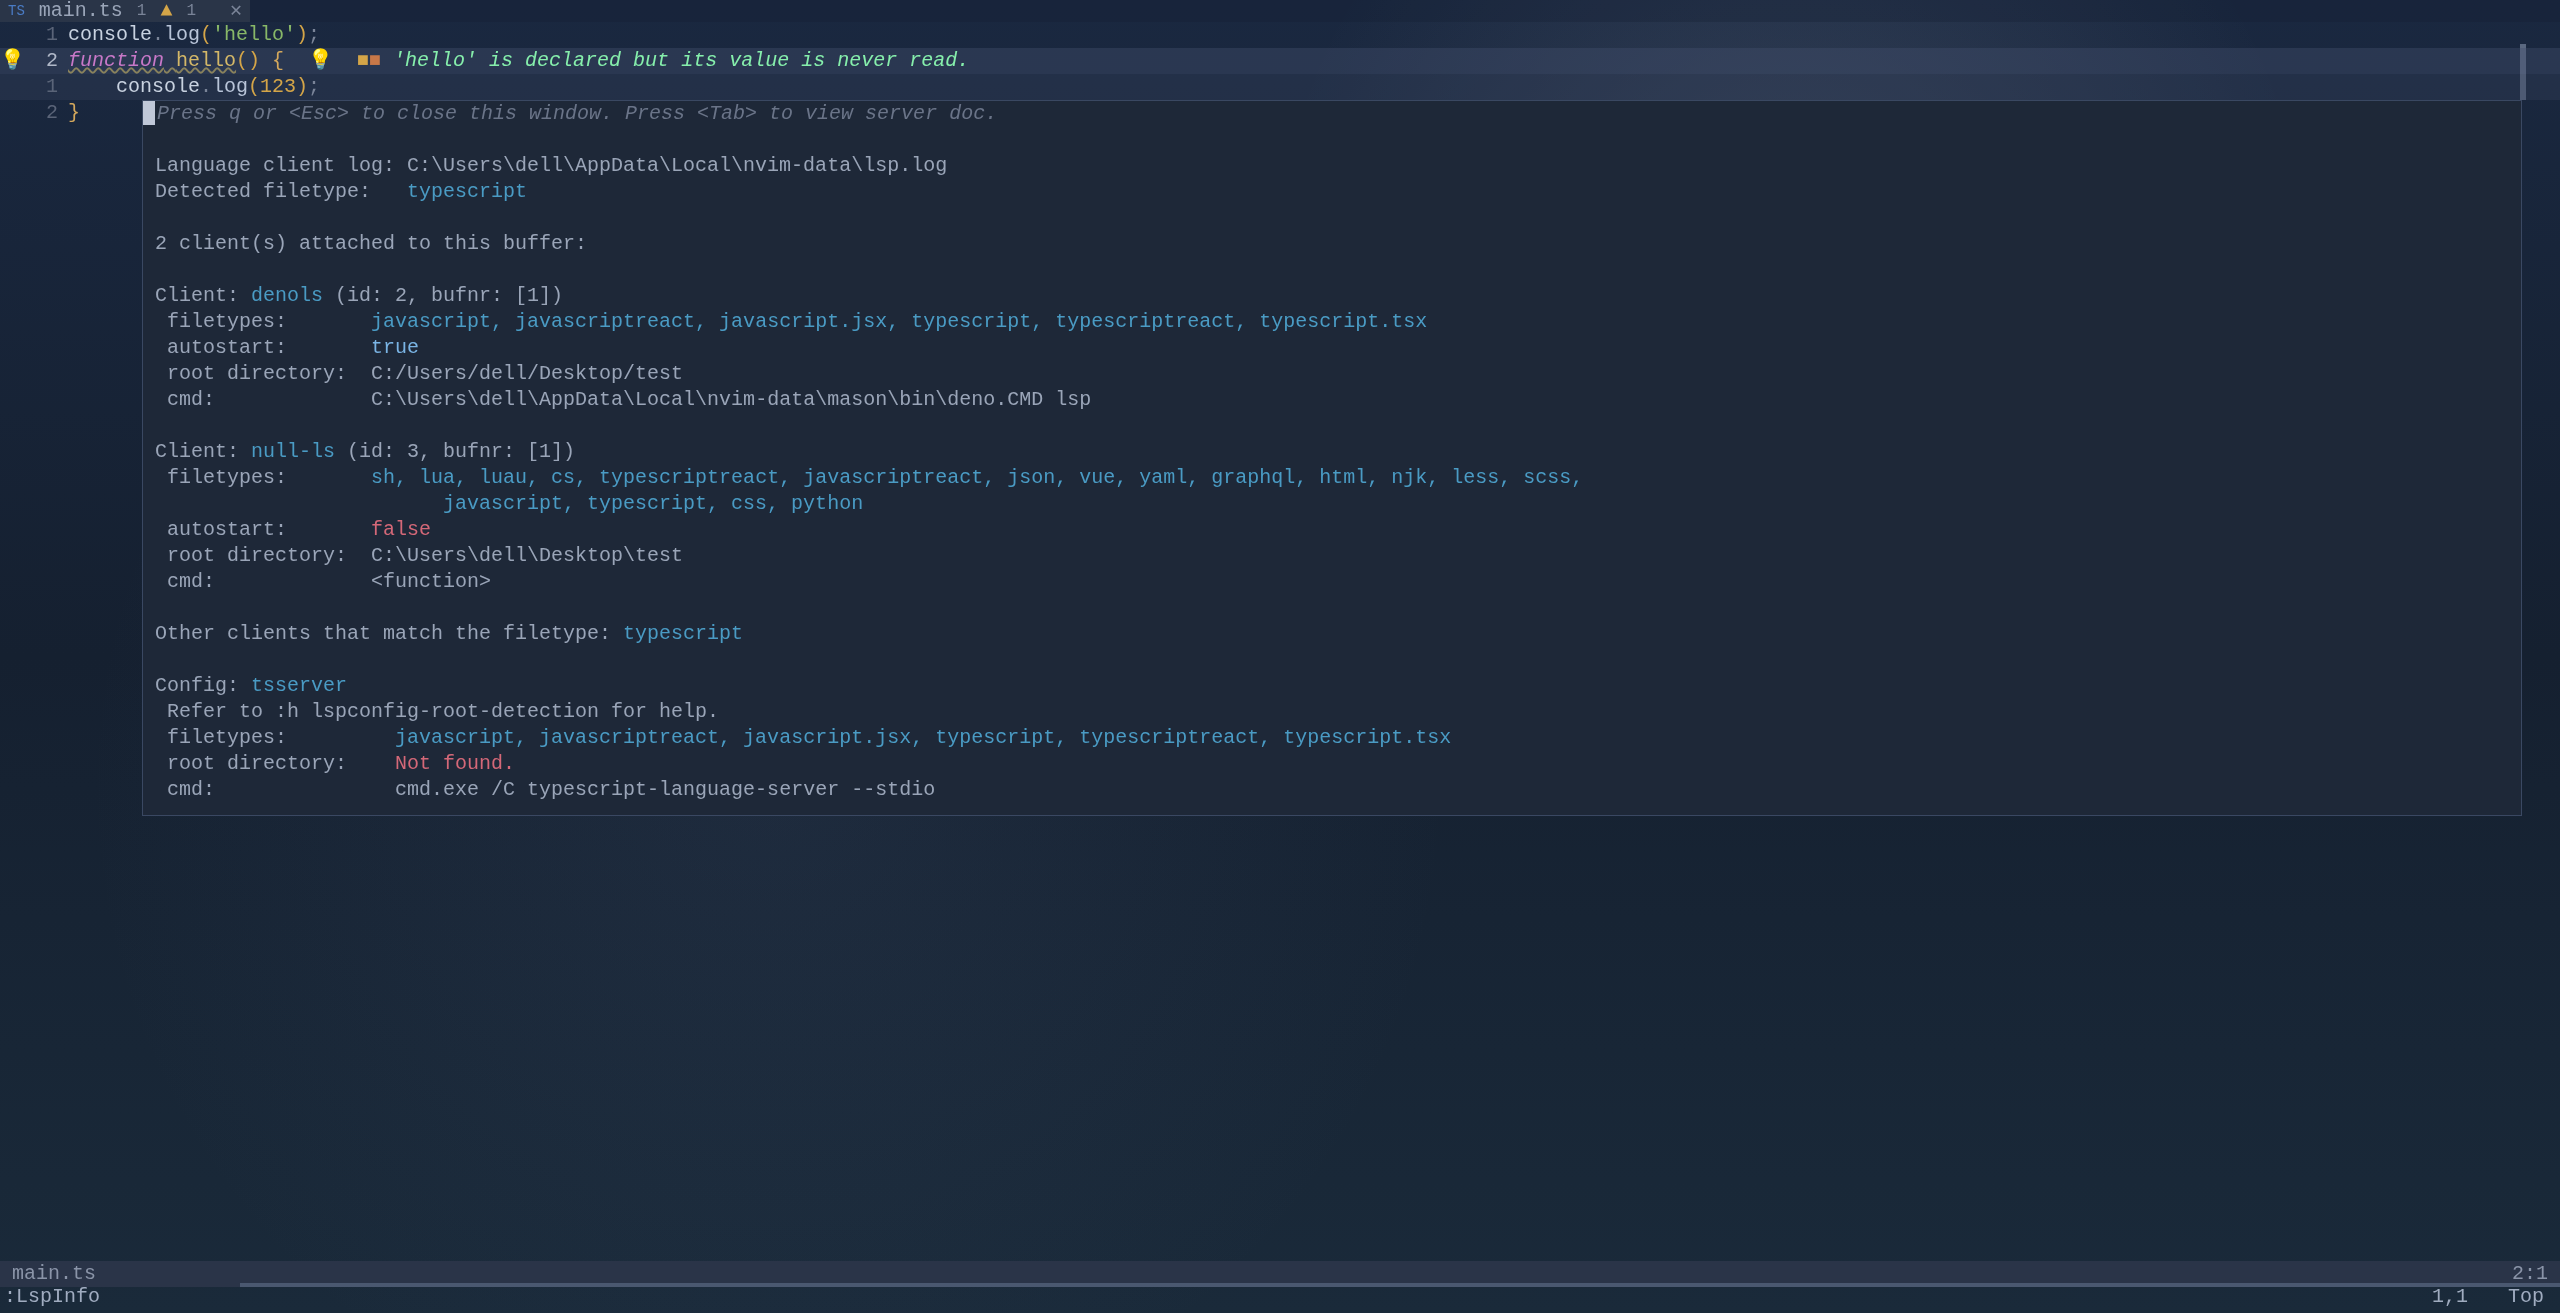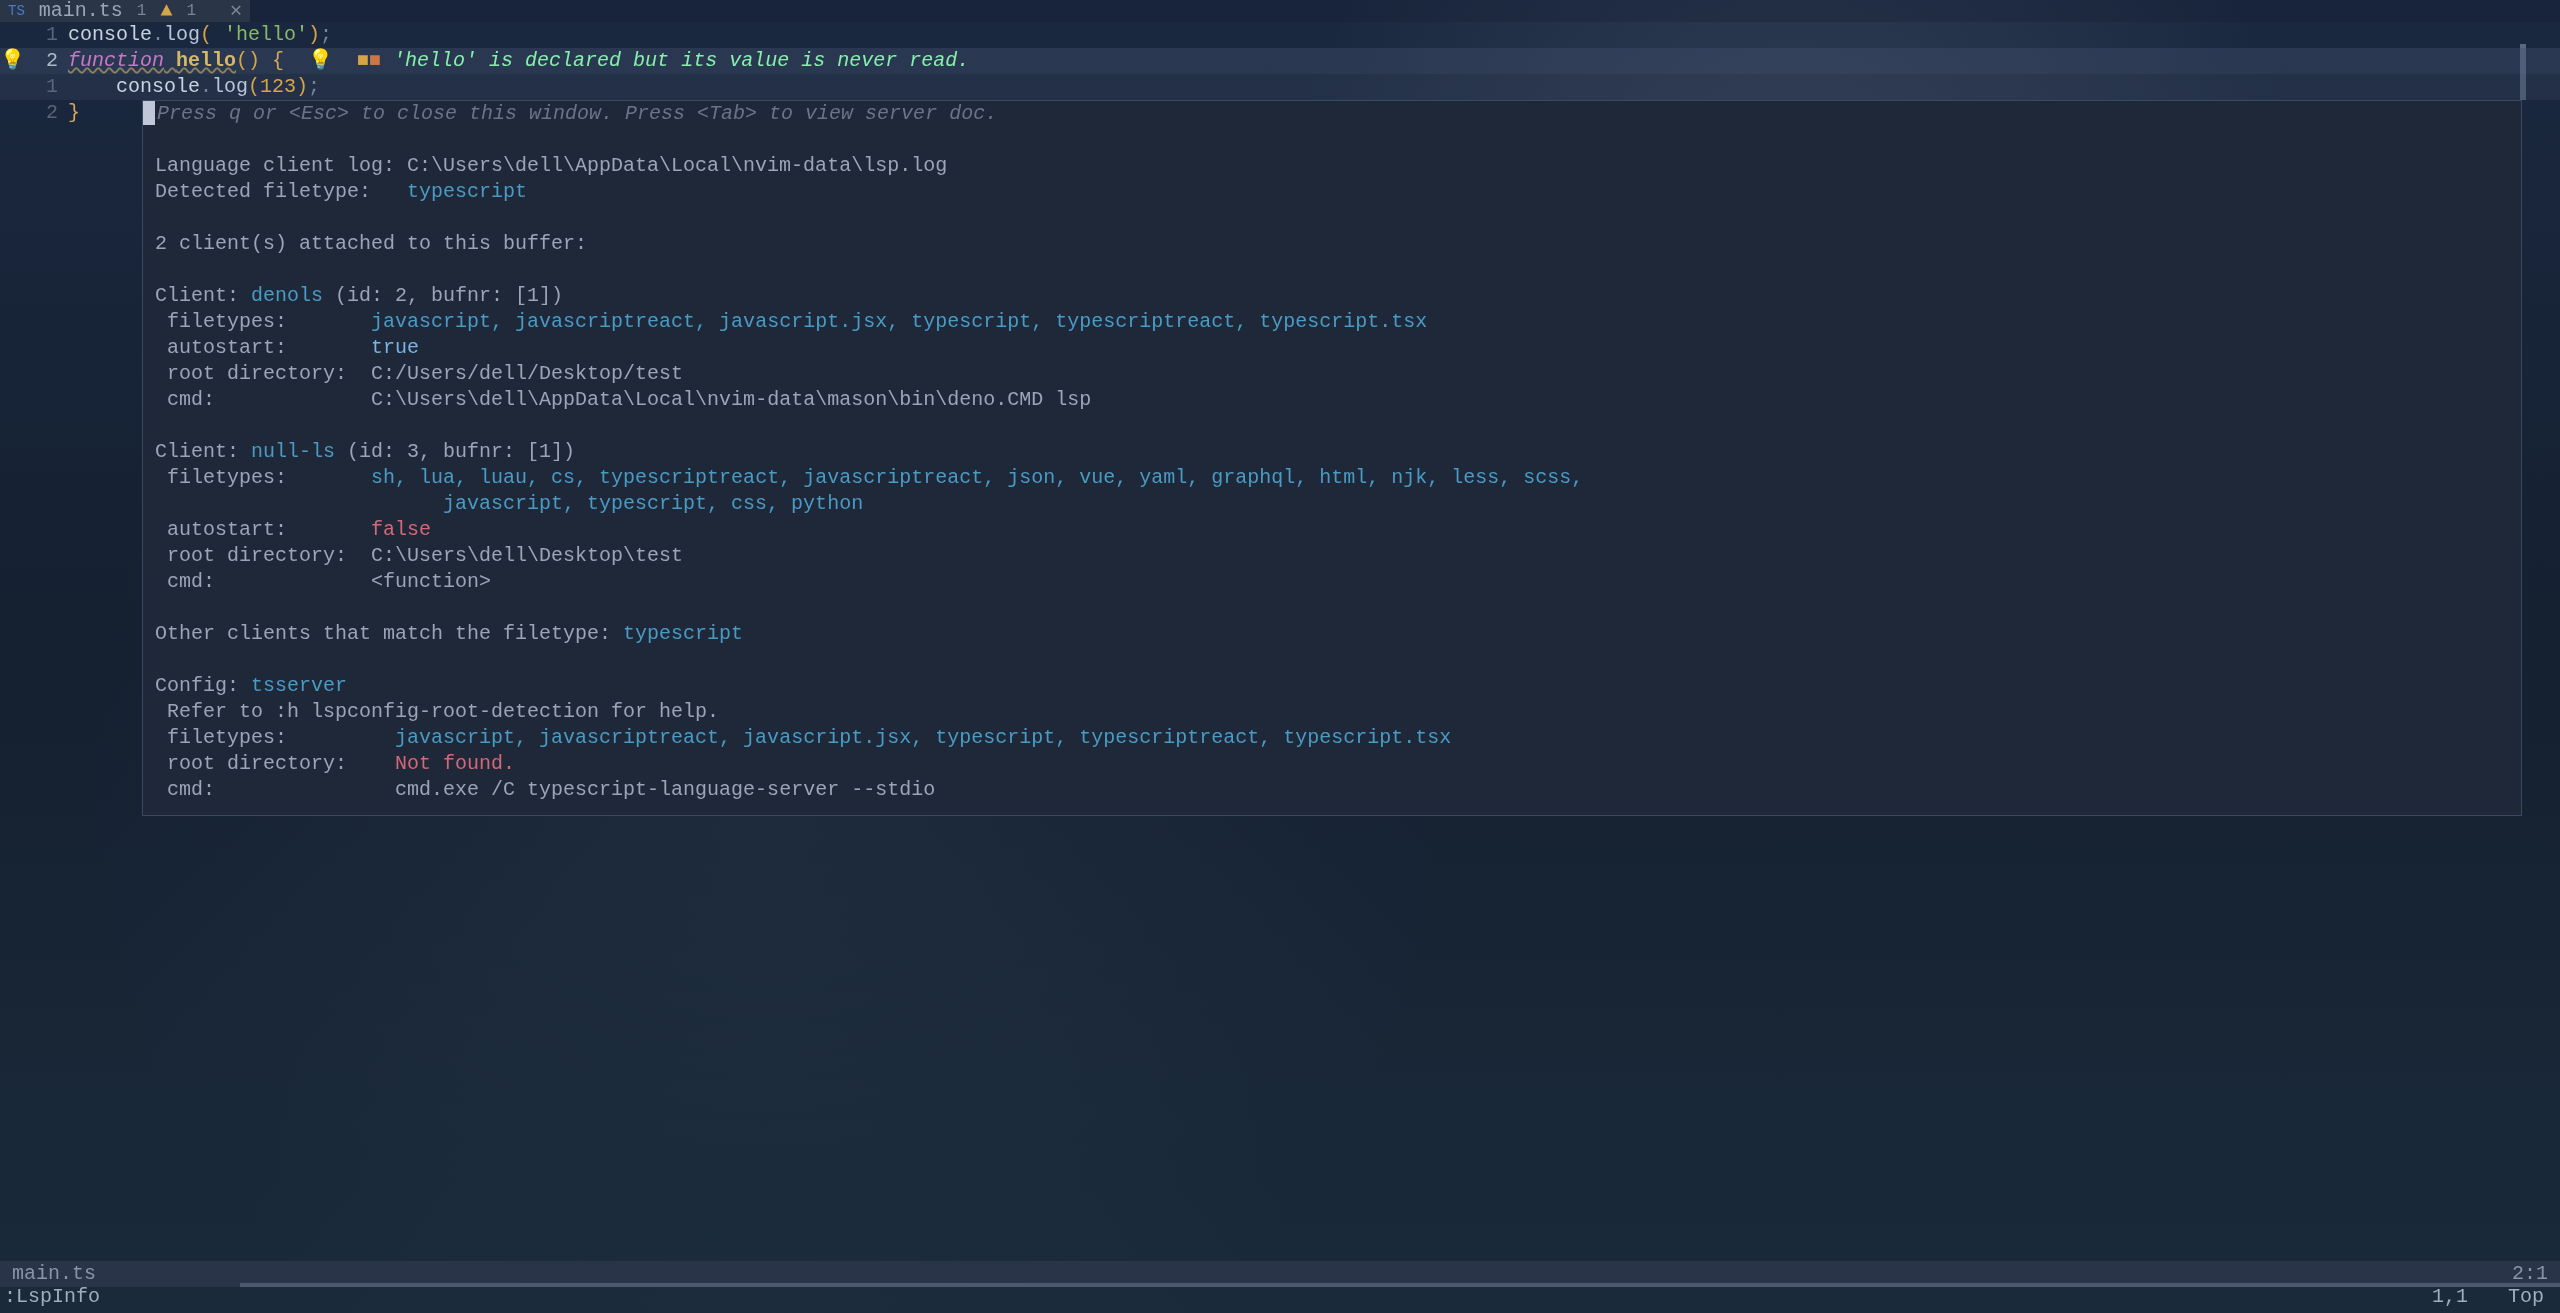--- a/index.html
+++ b/index.html
@@ -40,23 +40,23 @@
 
     
     .editor {
       display: flex;
       position: relative;
     }
     .lightbulb { color: #d4d488; }
     .c-ident { color: #c8d2e0; }
     .c-method { color: #b8c4d8; }
     .c-paren { color: #d4a548; }
-    .c-str { color: #88b868; margin-left: 12px; }
+    .c-str { color: #88b868; }
     .c-kw { color: #c878c8; font-style: italic; }
-    .c-decl { color: #d4b868; text-decoration: underline; font-weight: bold; }
+    .c-decl { color: #d4b868; text-decoration: underline; }
     .c-num { color: #d4a548; text-align: center; }
     .c-brace { color: #d4a85c; }
     .c-punct { color: #7a8498; }
     .c-underline { text-decoration: underline wavy rgba(200,180,100,0.6); }
 
     .diag-bulb { color: #c8c8a0; }
     .diag-mark-y { color: #d4a548; }
     .diag-mark-o { color: #c87848; }
     .diag-text { color: #86efac; font-style: italic; text-align: center; }
 

